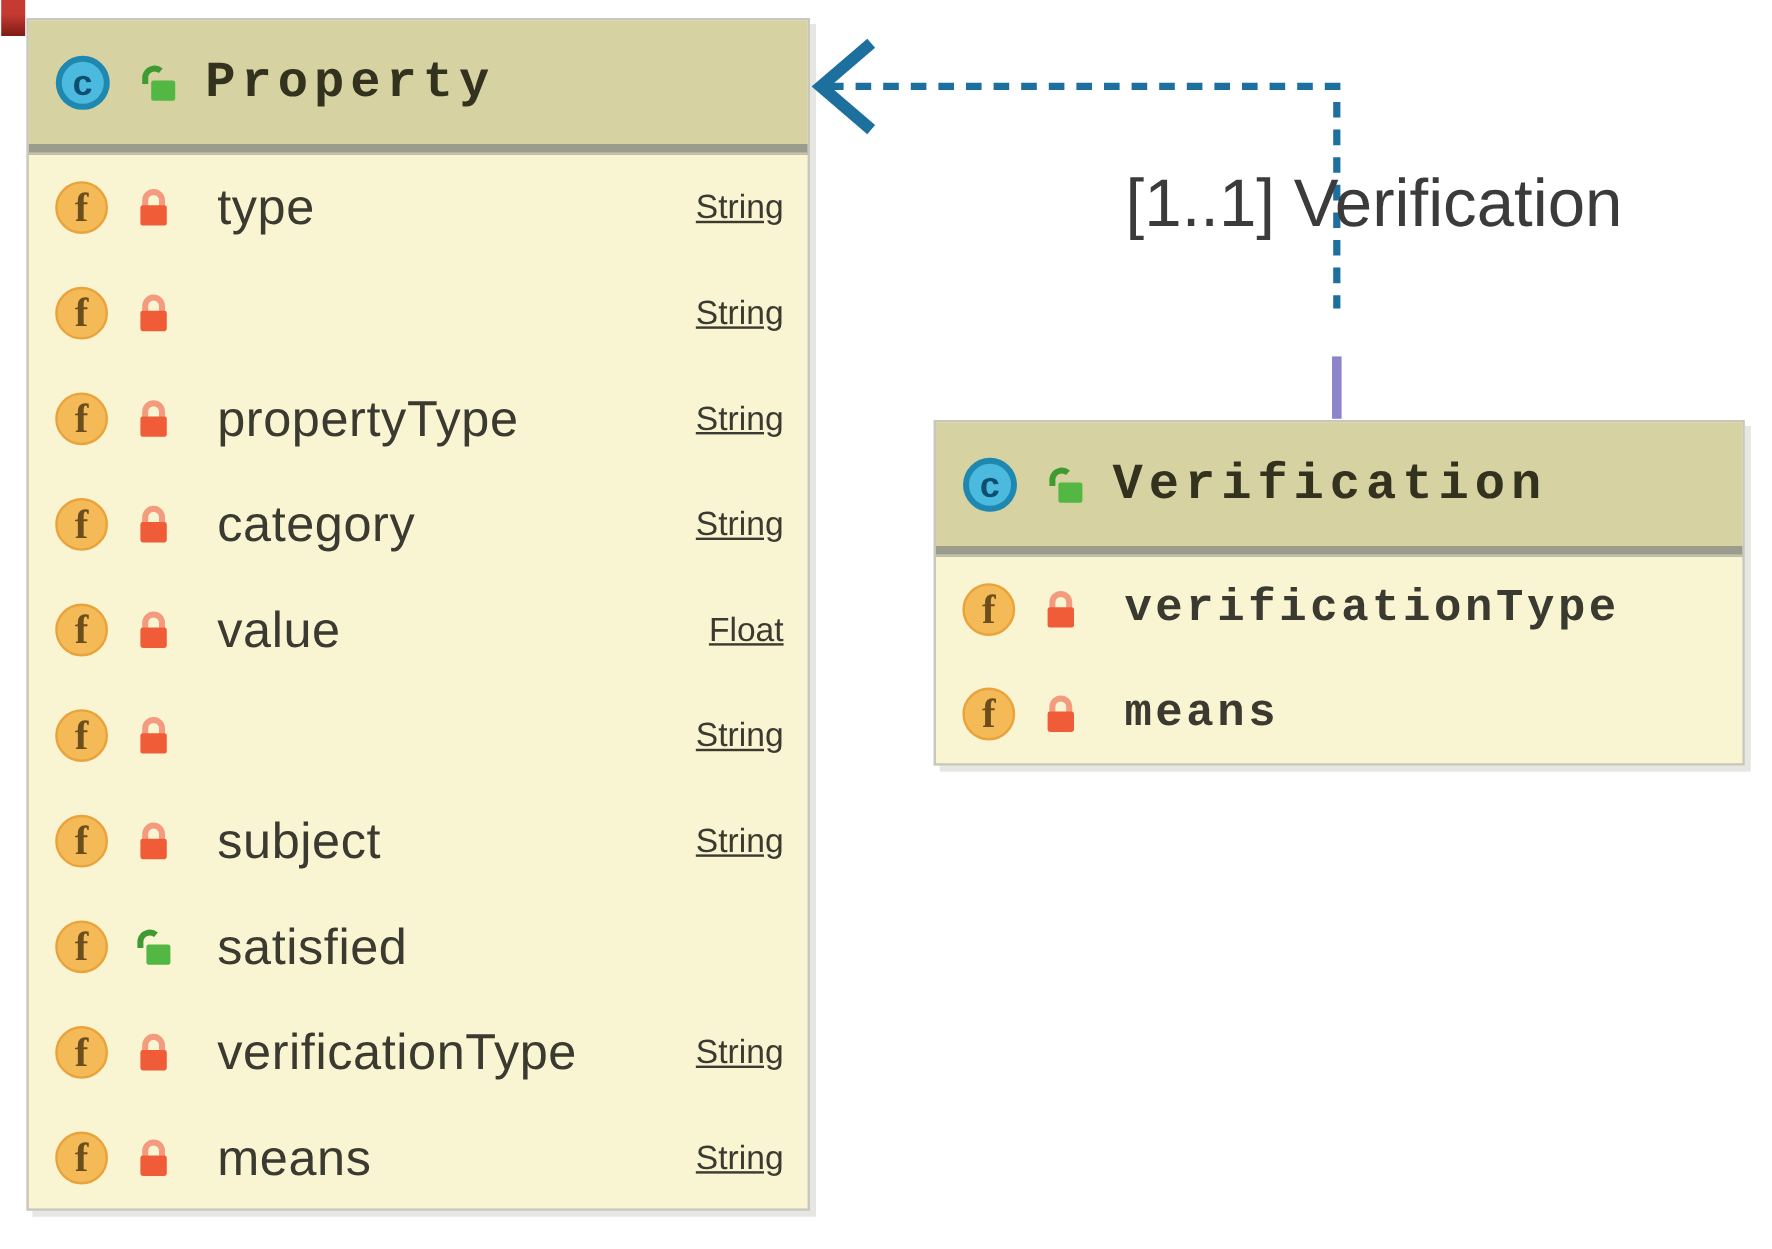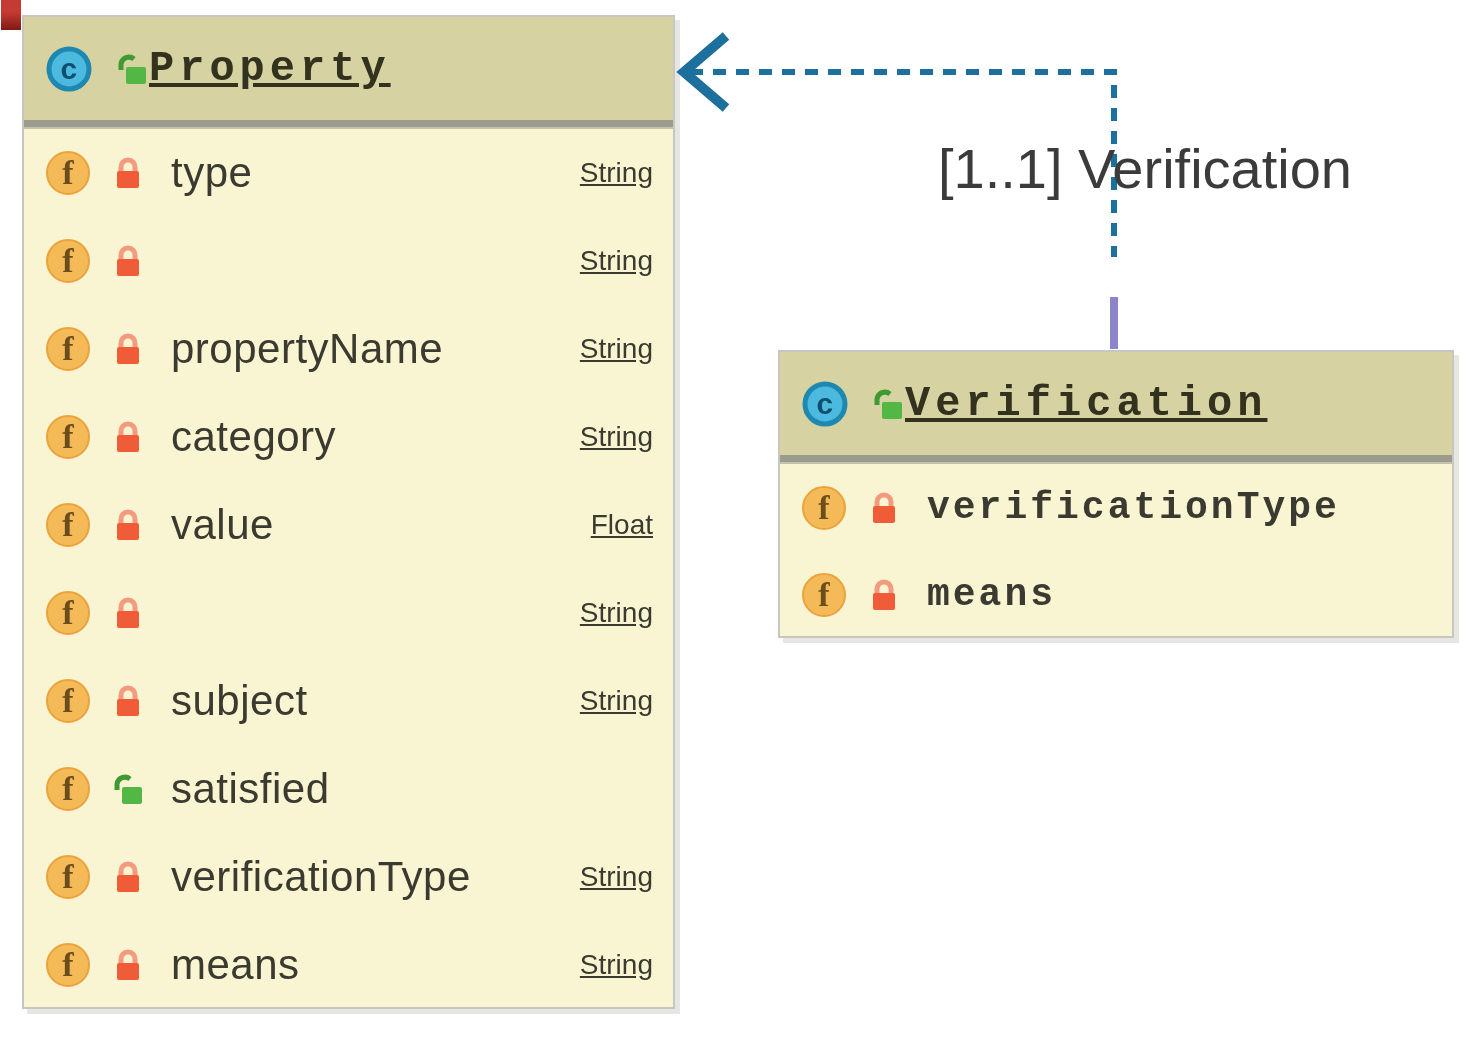--- a/index.html
+++ b/index.html
@@ -28,31 +28,31 @@
   .class-box.verification{left:778px;top:350px;width:676px;height:288px;}
 
   .class-header{height:103px;background:var(--header-bg);
     display:flex;align-items:center;padding-left:21px;}
   .separator{height:9px;background:var(--separator);
     border-bottom:2px solid #c4c1ac;}
 
   .icon{display:inline-flex;align-items:center;justify-content:center;flex:0 0 auto;}
   .class-icon-wrap{width:48px;height:48px;}
   .lock-wrap{width:34px;height:36px;margin-left:22px;}
-  .class-title{
+  .class-title{margin-left:22px;
     font-family:"Liberation Mono", monospace;font-weight:bold;
-    font-size:42px;letter-spacing:5px;color:var(--title-dark);white-space:nowrap;text-decoration:underline;}
+    font-size:42px;letter-spacing:5px;color:var(--title-dark);white-space:nowrap;}
 
   .field-list{display:block;}
   .field-row{display:flex;align-items:center;padding:0 20px 0 21px;}
   .property .field-row{height:88px;}
   .verification .field-row{height:87px;}
   .field-icon-wrap{width:46px;height:46px;}
   .field-row .lock-wrap{margin-left:20px;}
-  .field-name{margin-left:26px;font-size:42px;letter-spacing:.5px;
+  .field-name{margin-left:36px;font-size:42px;letter-spacing:.5px;
     color:var(--text-dark);white-space:nowrap;}
   .verification .field-name{font-family:"Liberation Mono", monospace;
     font-weight:bold;font-size:38px;letter-spacing:3px;}
   .field-type{margin-left:auto;font-size:28px;color:var(--text-dark);white-space:nowrap;text-decoration:underline;}
 
   .edge-overlay{position:absolute;left:0;top:0;width:1477px;height:1041px;
     pointer-events:none;}
   .edge-label{position:absolute;left:938px;top:136px;
     font-size:56px;color:#3b3b3b;white-space:nowrap;}
 </style>
@@ -124,21 +124,21 @@
               <text x="23" y="34" text-anchor="middle" font-family="Liberation Serif, serif" font-size="34" font-weight="bold" fill="#6b4e1c">f</text>
             </svg>
           </span>
           <span class="icon lock-wrap lock-closed">
             <svg width="30" height="36" viewBox="0 0 30 36">
               <path d="M8 18 v-6 a7 7 0 0 1 14 0 v6" stroke="#f49a7e" stroke-width="5" fill="none"></path>
               <rect x="4" y="16" width="22" height="17" rx="2" fill="#f05c38"></rect>
             </svg>
           </span>
 
-          <span class="field-name">propertyName</span>
+          <span class="field-name">propertyType</span>
           <span class="field-type">String</span>
         </div>
 
         <div class="field-row private">
           <span class="icon field-icon-wrap">
             <svg width="46" height="46" viewBox="0 0 46 46">
               <circle cx="23" cy="23" r="21" fill="#f4ba58" stroke="#eaa33b" stroke-width="2"></circle>
               <text x="23" y="34" text-anchor="middle" font-family="Liberation Serif, serif" font-size="34" font-weight="bold" fill="#6b4e1c">f</text>
             </svg>
           </span>

